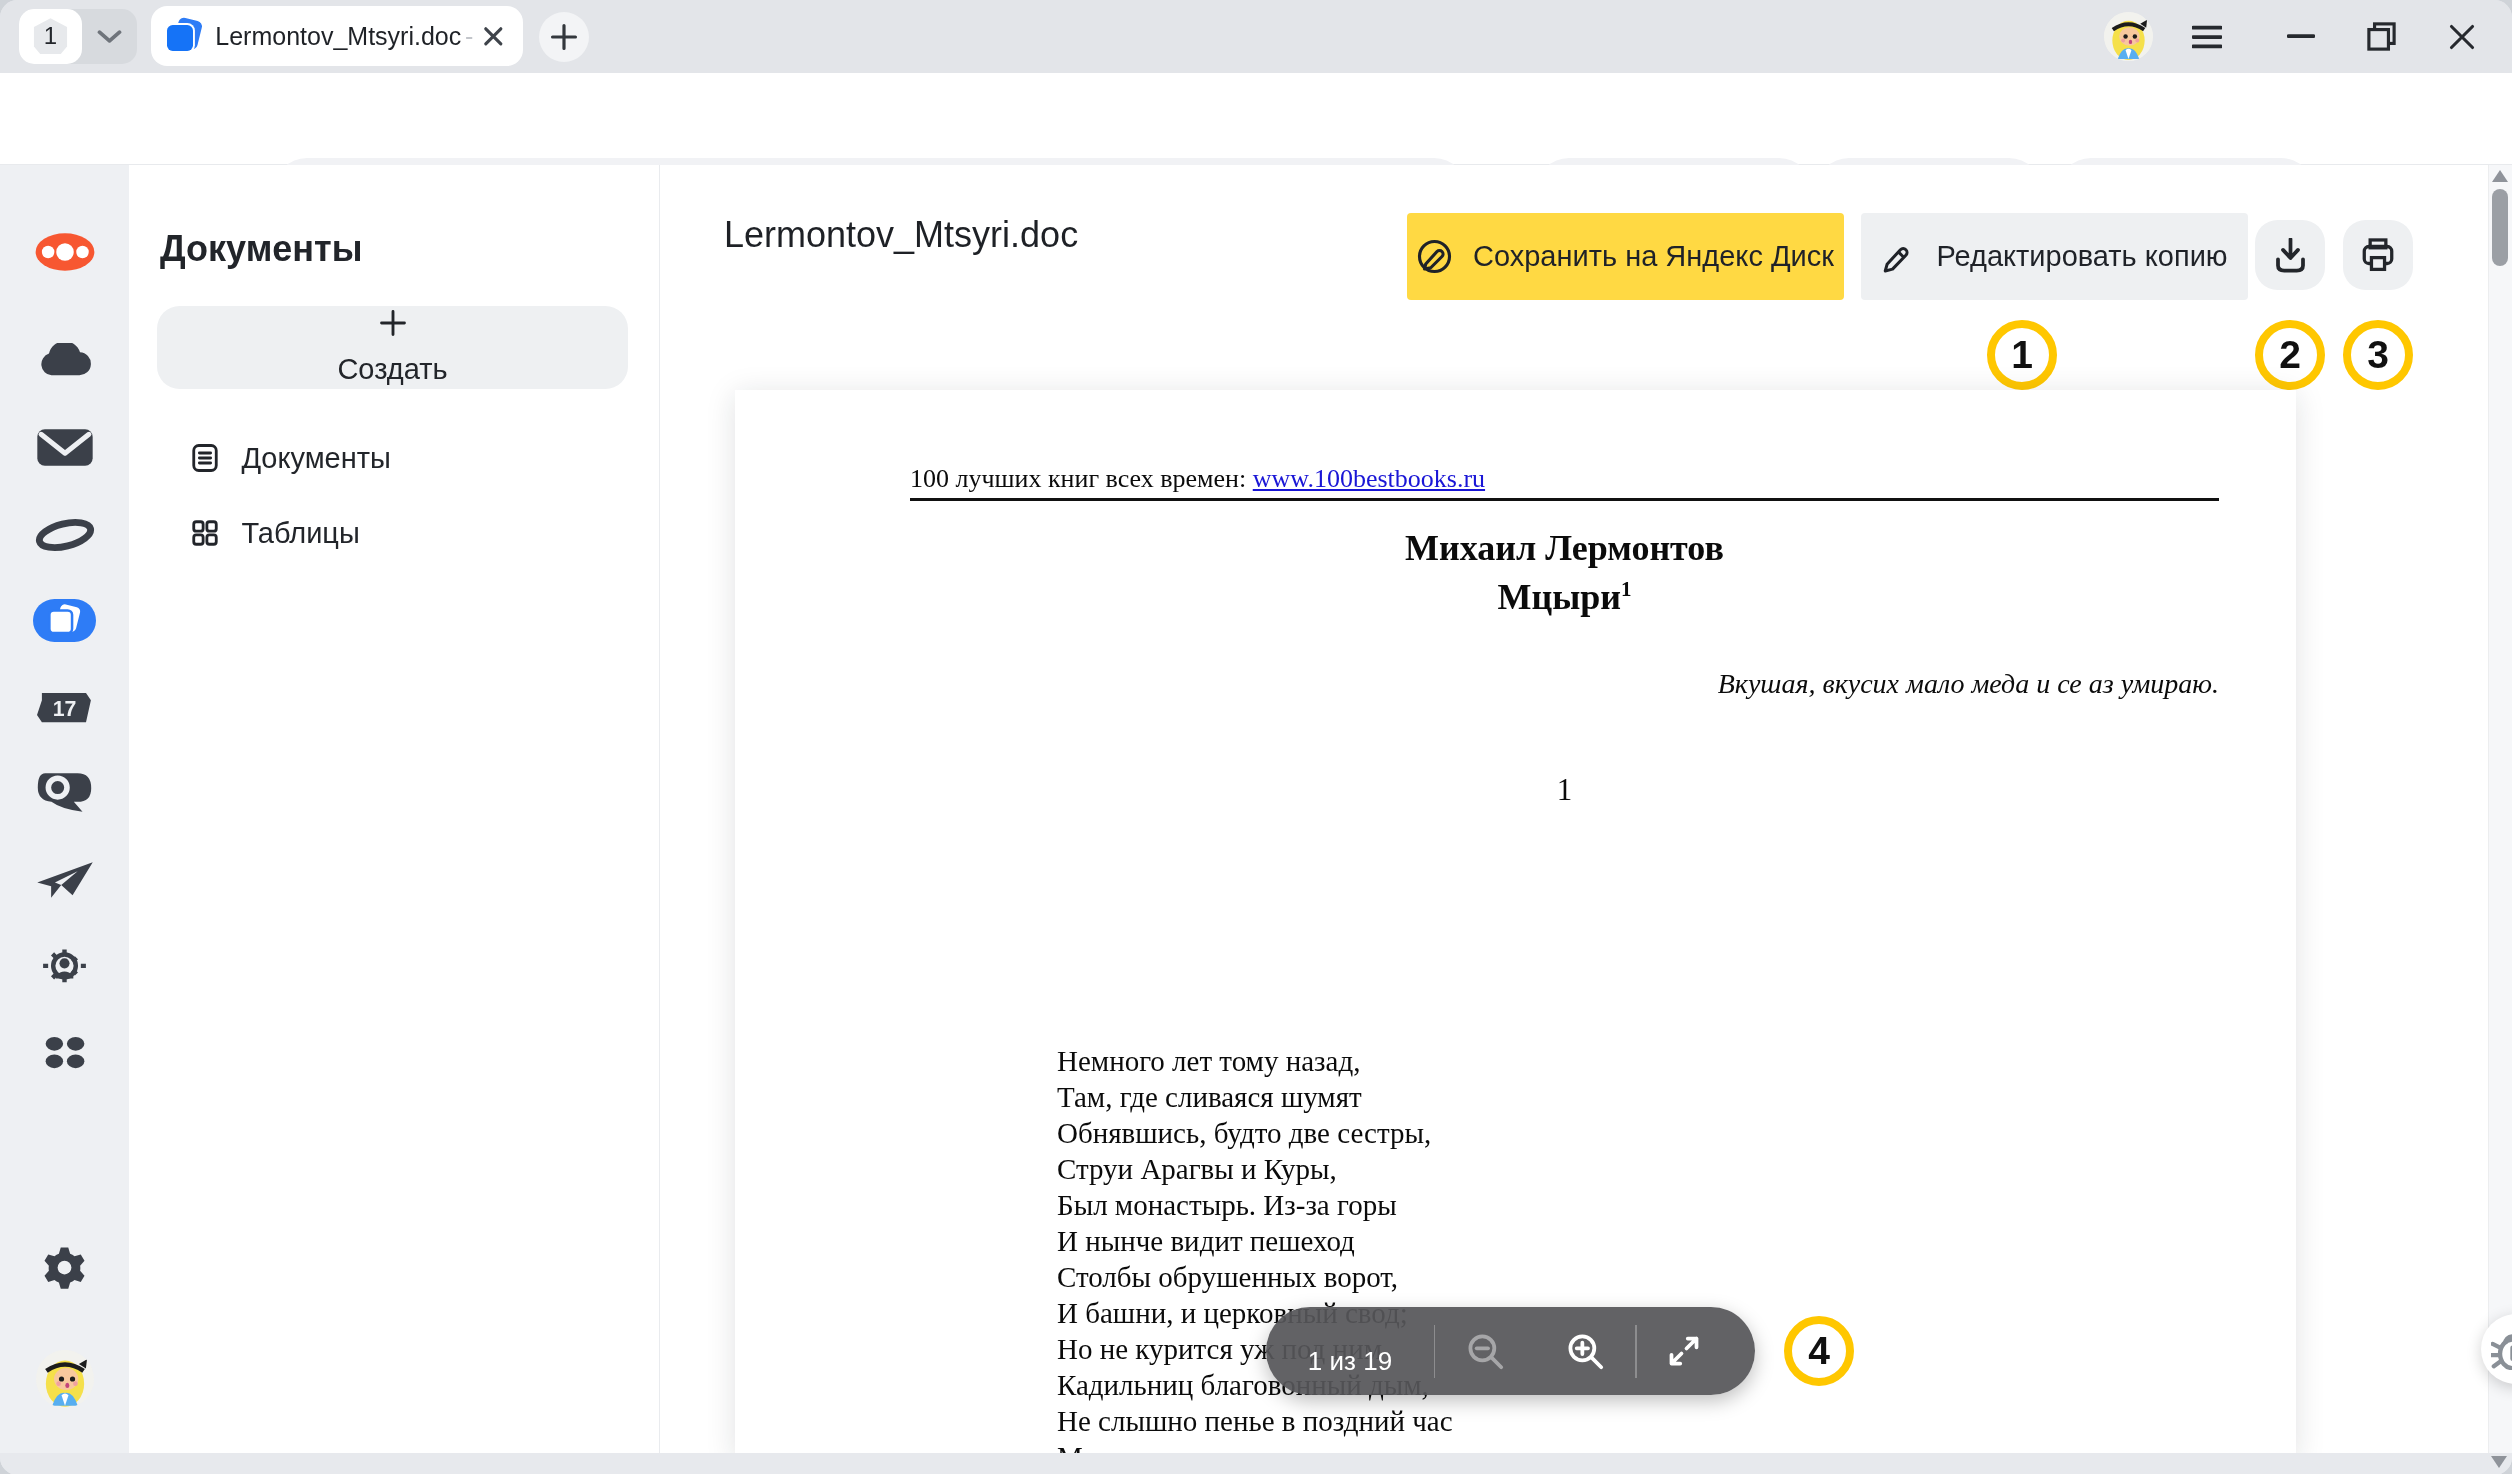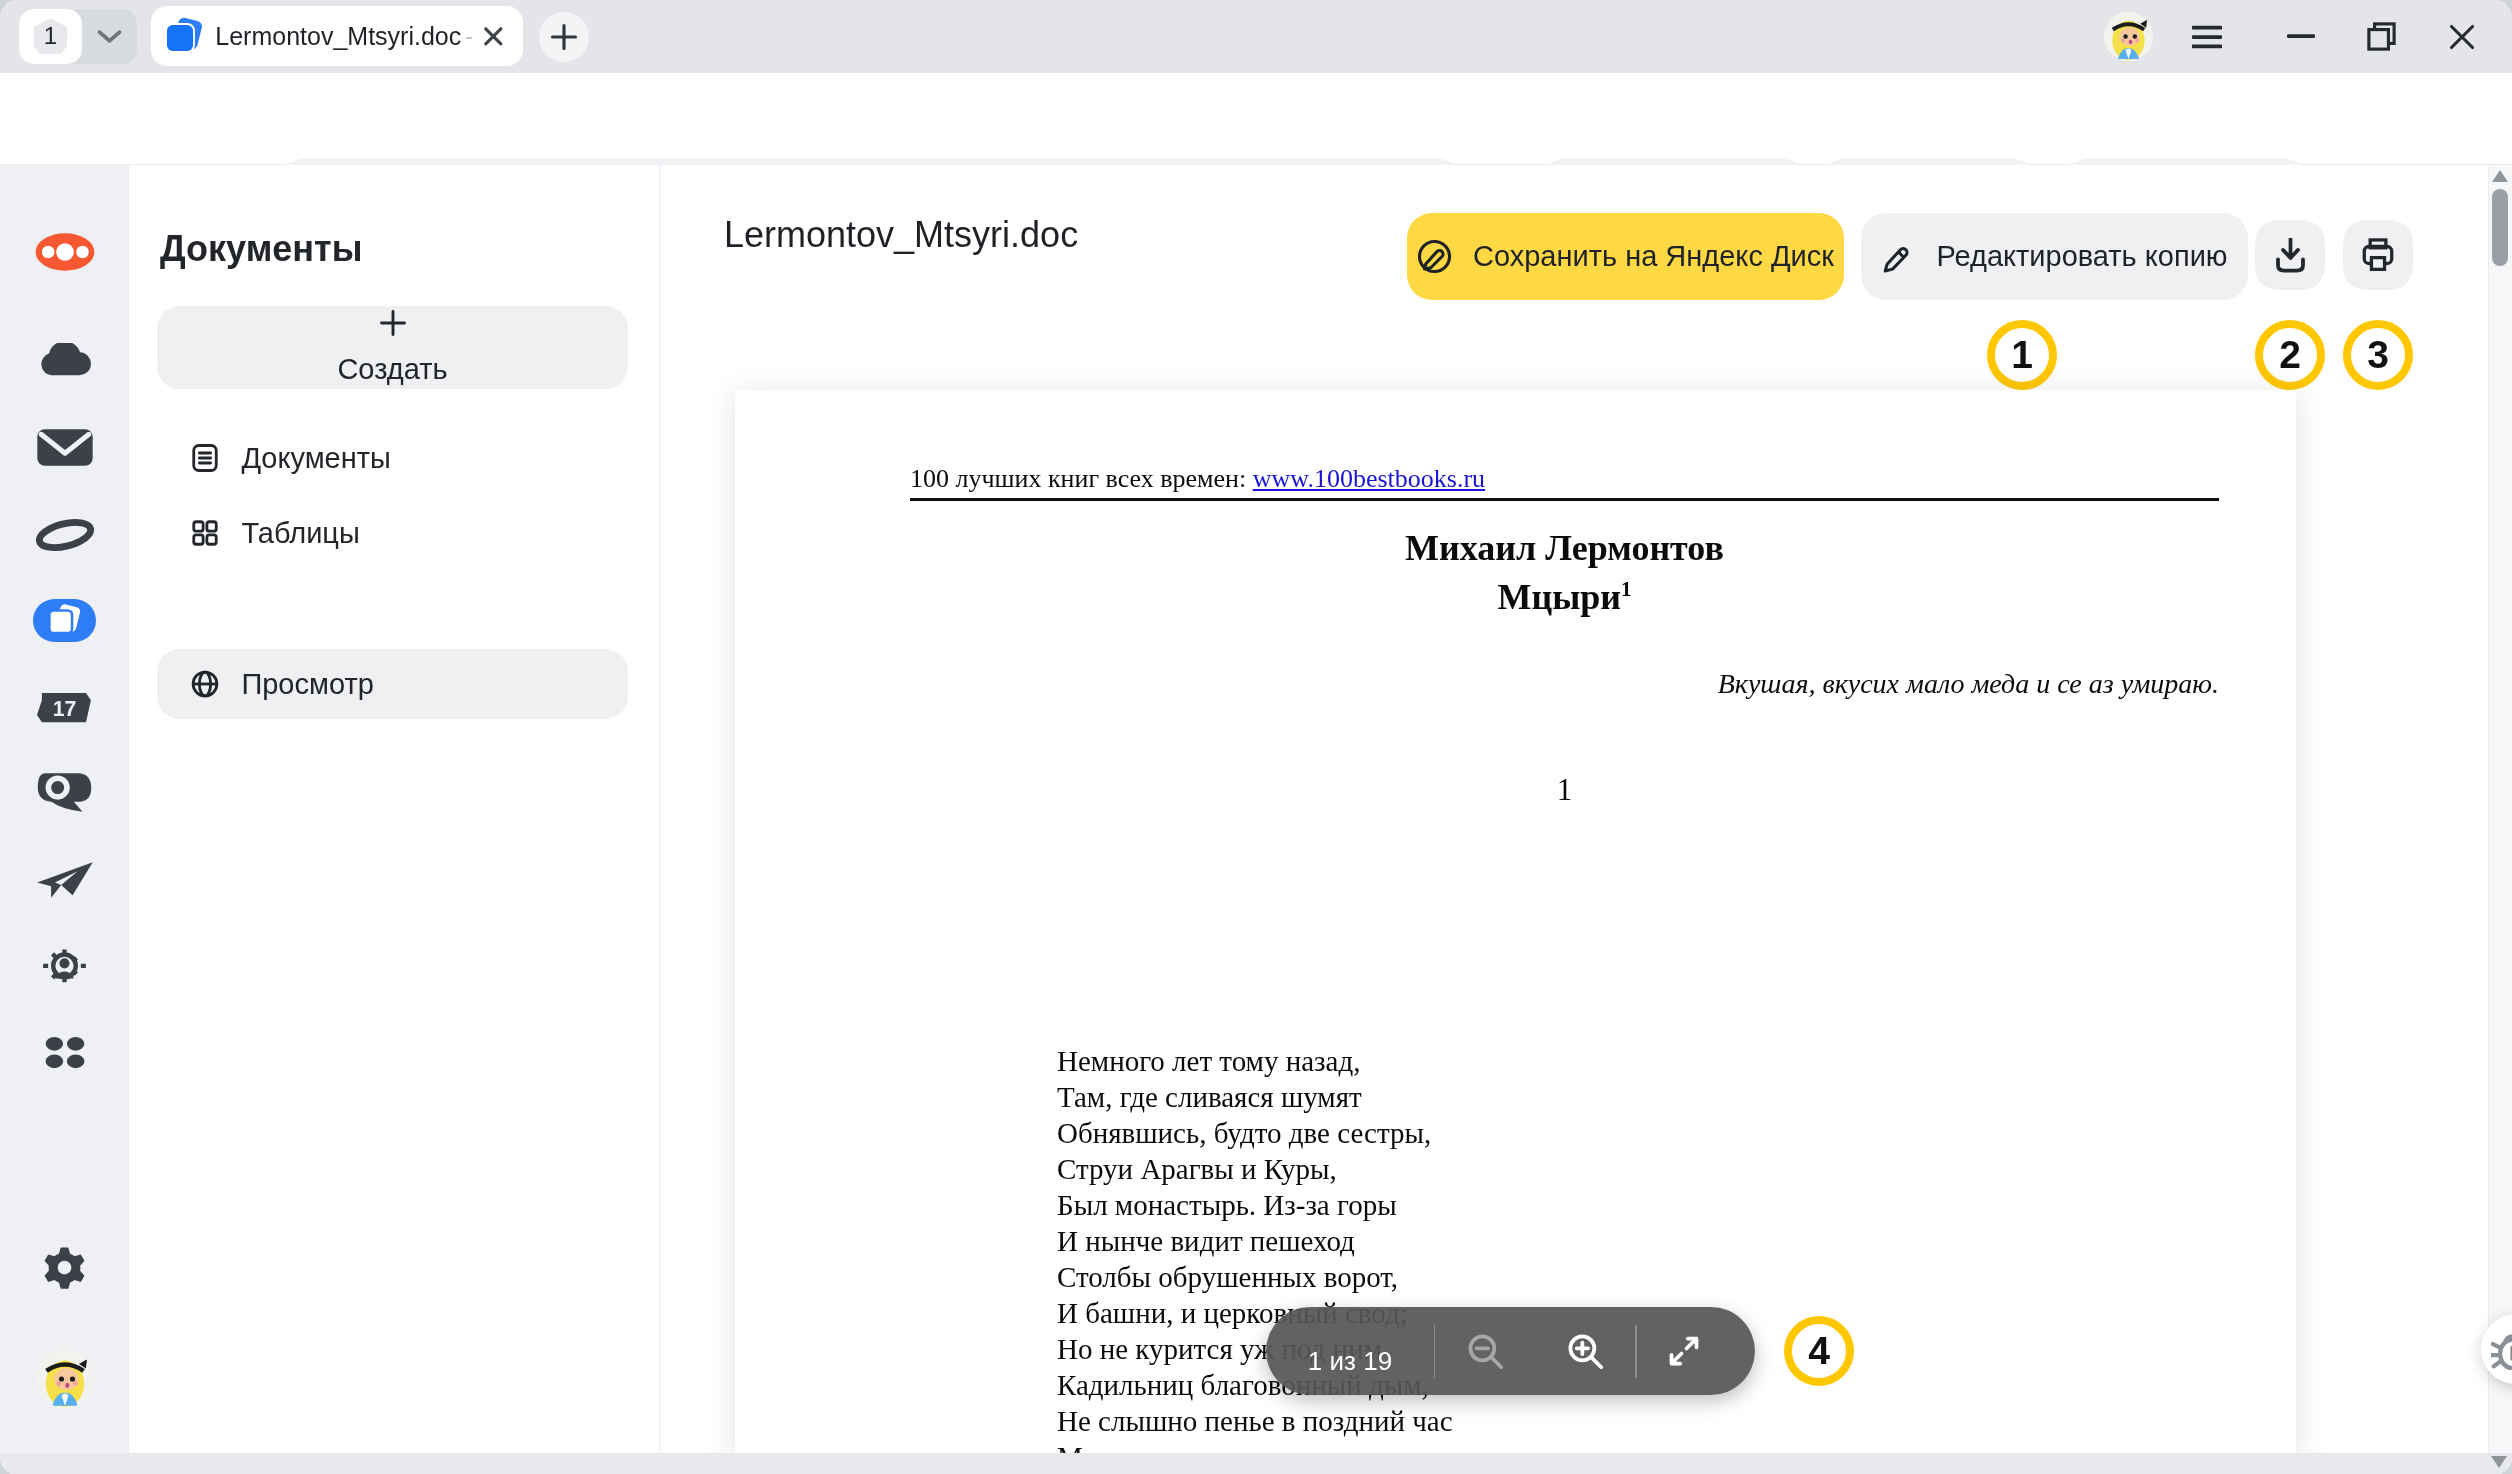--- a/index.html
+++ b/index.html
@@ -40,21 +40,21 @@
   .rail{position:absolute;left:0;top:0;width:129px;height:1289px;background:#eef0f3;}
   .rail-item{left:0;width:129px;height:75px;display:flex;align-items:center;justify-content:center;}
   .panel{position:absolute;left:129px;top:0;width:531px;height:1289px;background:#ffffff;border-right:1.3px solid #e9ebee;box-sizing:border-box;}
   .panel-title{left:31px;top:63px;font-size:36px;font-weight:600;color:#22252a;}
   .create-btn{left:28px;top:141px;width:471px;height:83px;background:#eef0f2;border-radius:22.6px;display:flex;align-items:center;justify-content:center;gap:16.3px;font-size:29px;color:#22252a;flex-direction:column;}
   .side-item{left:28px;width:471px;height:70px;border-radius:22.6px;display:flex;align-items:center;gap:21.4px;padding-left:33px;box-sizing:border-box;font-size:29px;color:#22252a;}
   .side-item.sel{background:#eef0f2;}
 
   .main{position:absolute;left:661px;top:0;width:1828px;height:1289px;background:#fff;}
   .doc-title{left:63px;top:49px;font-size:36px;font-weight:500;color:#1e2126;}
-  .btn{display:flex;align-items:center;gap:21px;box-sizing:border-box;border-radius:25px;font-size:29px;color:#1f2228;}
+  .btn{display:flex;align-items:center;gap:21px;box-sizing:border-box;border-radius:4px;font-size:29px;color:#1f2228;}
   .btn-yellow{left:746px;top:48px;width:437px;height:87px;background:#ffd943;justify-content:center;font-weight:500;}
   .btn-gray{left:1200px;top:48px;width:387px;height:87px;background:#eef0f2;justify-content:center;}
   .sqbtn{top:55px;width:70px;height:70px;background:#eef0f2;border-radius:22.6px;display:flex;align-items:center;justify-content:center;}
   .badge{width:70px;height:70px;border-radius:50%;background:#fff;border:8.8px solid #ffc700;box-sizing:border-box;
          display:flex;align-items:center;justify-content:center;font-size:39px;font-weight:700;color:#111;}
 
   
   .page{position:absolute;left:74px;top:225px;width:1561px;height:1068px;background:#fff;
         box-shadow:0 3.8px 28px rgba(25,28,40,.13);overflow:hidden;font-family:"Liberation Serif","DejaVu Serif",serif;color:#0b0b0b;}
   .doc-head{position:absolute;left:175px;top:74px;width:1309px;font-size:26px;}
@@ -369,28 +369,20 @@
       </div>
       <div class="abs side-item" style="top:333px;">
         <svg width="30" height="30" viewBox="0 0 48 48">
           <rect x="6" y="6" width="15" height="15" rx="4" fill="none" stroke="#22252a" stroke-width="4.5"></rect>
           <rect x="27" y="6" width="15" height="15" rx="4" fill="none" stroke="#22252a" stroke-width="4.5"></rect>
           <rect x="6" y="27" width="15" height="15" rx="4" fill="none" stroke="#22252a" stroke-width="4.5"></rect>
           <rect x="27" y="27" width="15" height="15" rx="4" fill="none" stroke="#22252a" stroke-width="4.5"></rect>
         </svg>
         <span>Таблицы</span>
       </div>
-      <div class="abs side-item sel" style="top:484px;">
-        <svg width="30" height="30" viewBox="0 0 48 48">
-          <circle cx="24" cy="24" r="19" fill="none" stroke="#22252a" stroke-width="4.5"></circle>
-          <ellipse cx="24" cy="24" rx="9" ry="19" fill="none" stroke="#22252a" stroke-width="4.5"></ellipse>
-          <path d="M5 24 H43" stroke="#22252a" stroke-width="4.5"></path>
-        </svg>
-        <span>Просмотр</span>
-      </div>
     </div>
 
     <div class="main">
       <div class="abs doc-title">Lermontov_Mtsyri.doc</div>
 
       <div class="abs btn btn-yellow">
         <svg width="35" height="35" viewBox="0 0 56 56">
           <circle cx="28" cy="28" r="24" fill="none" stroke="#1f2228" stroke-width="5"></circle>
           <path d="M14 40 L32 20 a5.5 5.5 0 0 1 8 8 L22 46 l-10 2 z" fill="none" stroke="#1f2228" stroke-width="5" stroke-linejoin="round"></path>
         </svg>

